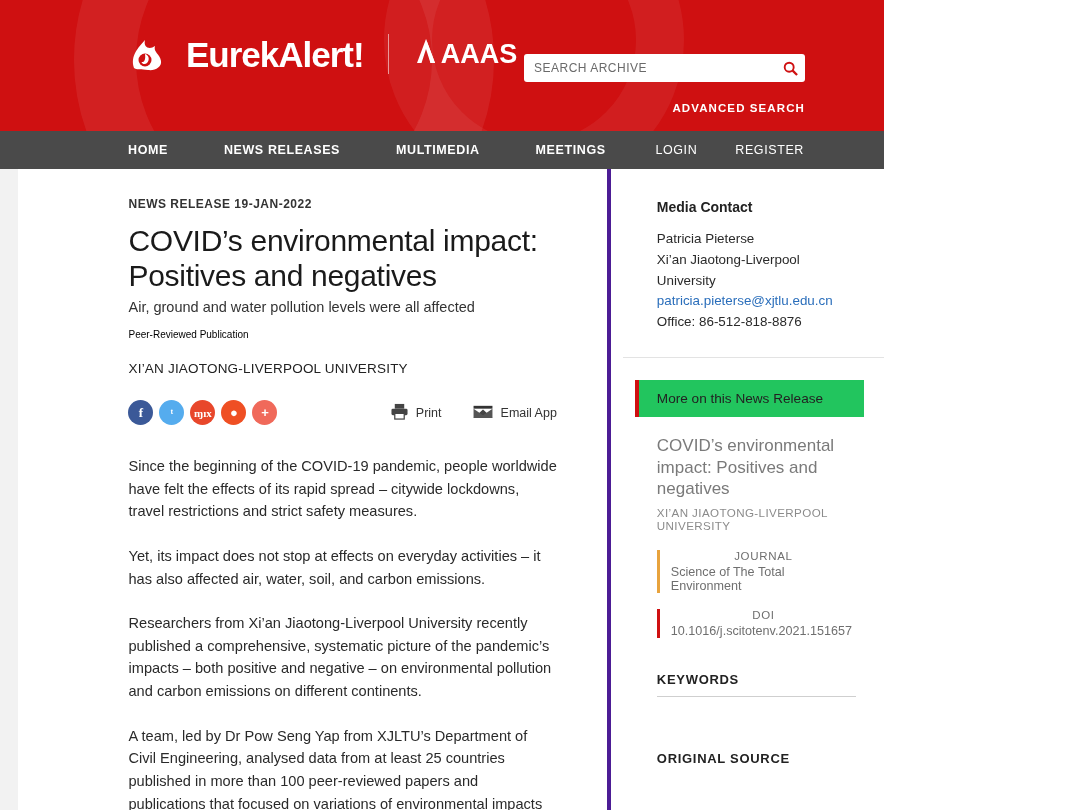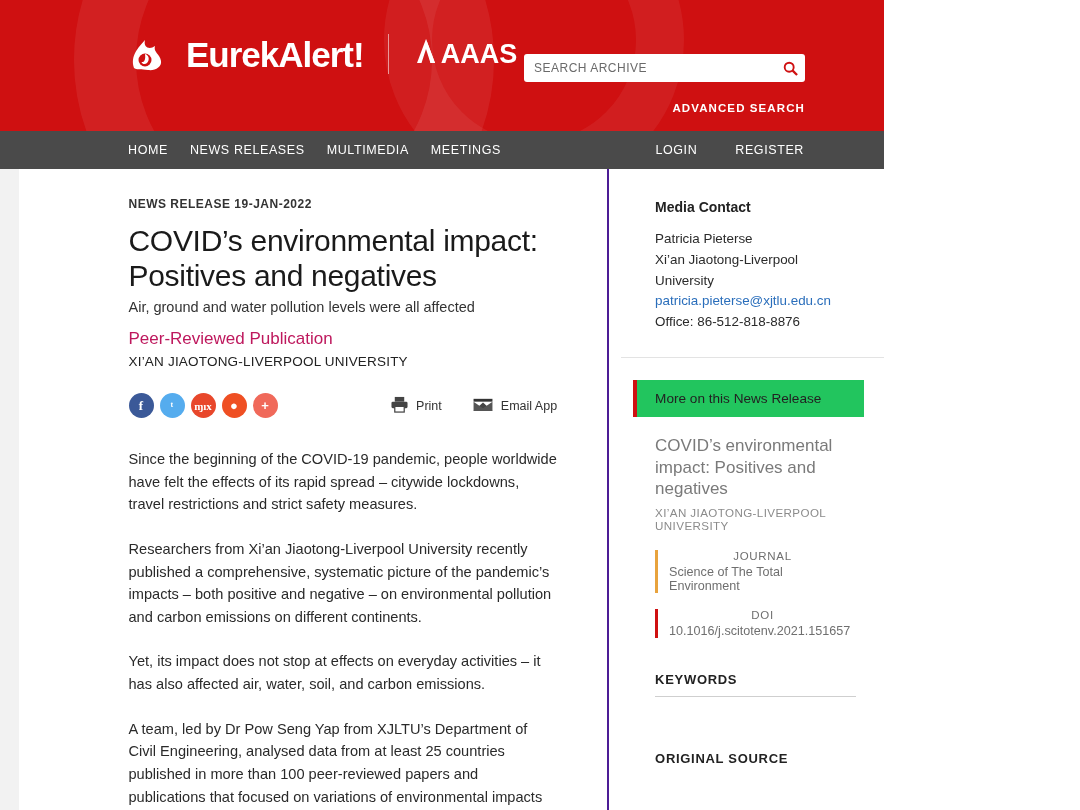--- a/index.html
+++ b/index.html
@@ -101,21 +101,21 @@
   
   .nav {
     height: 38px;
     background: #4a4a4a;
     display: flex;
     align-items: center;
     padding: 0 128px 0 128px;
     color: #fff;
   }
   .nav .left, .nav .right { display: flex; align-items:center; }
-  .nav .left { gap: 22px; }
+  .nav .left { gap: 56px; font-weight: bold; }
   .nav .right { gap: 38px; margin-left: auto; margin-right: -48px; }
   .nav a {
     color: #ffffff;
     font-size: 12.5px;
     letter-spacing: 0.6px;
     text-decoration: none;
     cursor: pointer;
   }
 
   
@@ -126,21 +126,21 @@
   }
   .gutter-l { width: 23px; background:#f2f2f2; }
   .main {
     width: 693px;
     background: #fff;
     padding: 28px 50px 0 110px;
   }
   .rail {
     width: 341px;
     background: #fff;
-    border-left: 2px solid #4c1d95;
+    border-left: 4px solid #4c1d95;
     padding: 0 0 0 12px;
   }
   .gutter-r { flex: 1; background:#f2f2f2; }
 
   .eyebrow {
     font-size: 12px;
     font-weight: bold;
     letter-spacing: 0.5px;
     color: #333;
     margin: 0 0 12px 0;
@@ -152,23 +152,23 @@
     margin: 0 0 6px 0;
     color: #1a1a1a;
     letter-spacing: -0.3px;
   }
   .subtitle {
     font-size: 14.5px;
     color: #333;
     margin: 0 0 14px 0;
   }
   .peer {
-    color: #be185d;
-    font-size: 17px;
-    margin: 0 0 5px 0;
+    color: #000000;
+    font-size: 10px;
+    margin: 0 0 21px 0;
   }
   .org {
     font-size: 13.5px;
     color: #222;
     letter-spacing: 0.2px;
     margin: 0 0 24px 0;
   }
 
   .share-row {
     display: flex;
@@ -338,22 +338,22 @@
                   <rect x="1" y="3" width="20" height="3" fill="#333"></rect>
                 </svg>
             </span>
             <span>Email App</span>
           </div>
         </div>
       </div>
 
       <div class="article">
         <p>Since the beginning of the COVID-19 pandemic, people worldwide have felt the effects of its rapid spread – citywide lockdowns, travel restrictions and strict safety measures.</p>
+        <p>Yet, its impact does not stop at effects on everyday activities – it has also affected air, water, soil, and carbon emissions.</p>
         <p>Researchers from Xi’an Jiaotong-Liverpool University recently published a comprehensive, systematic picture of the pandemic’s impacts – both positive and negative – on environmental pollution and carbon emissions on different continents.</p>
-        <p>Yet, its impact does not stop at effects on everyday activities – it has also affected air, water, soil, and carbon emissions.</p>
         <p>A team, led by Dr Pow Seng Yap from XJLTU’s Department of Civil Engineering, analysed data from at least 25 countries published in more than 100 peer-reviewed papers and publications that focused on variations of environmental impacts on those countries.</p>
 
       </div>
     </div>
 
     <div class="rail">
       <div class="rail-block">
         <div class="rail-h">Media Contact</div>
         <div class="rail-line">Patricia Pieterse</div>
         <div class="rail-line">Xi’an Jiaotong-Liverpool University</div>

